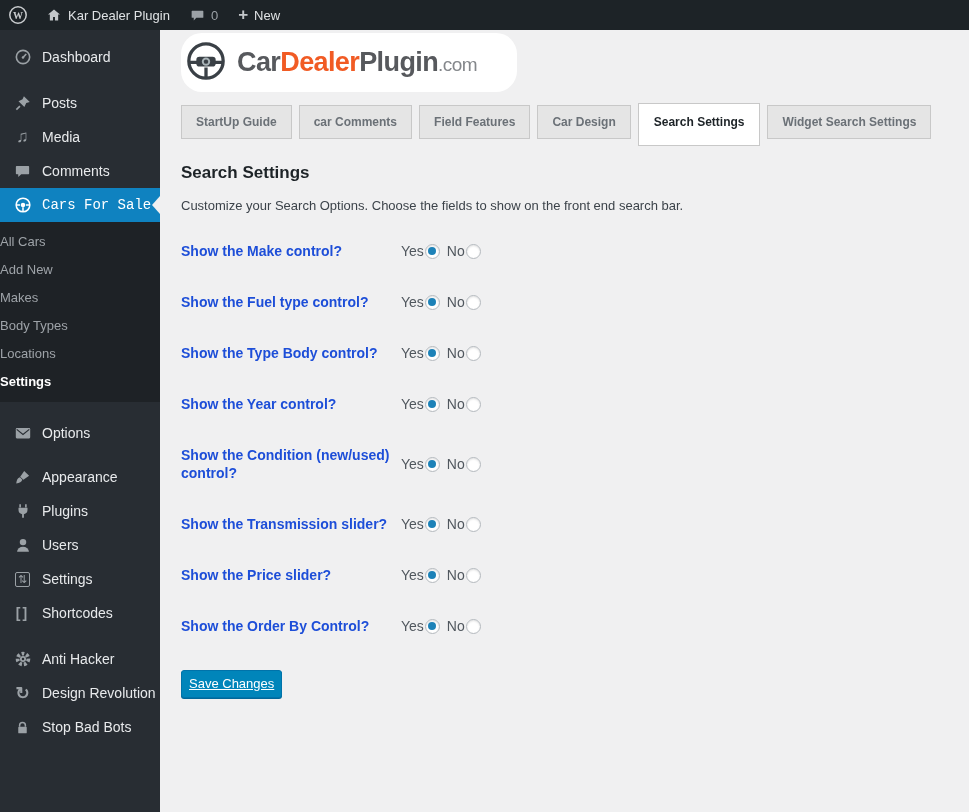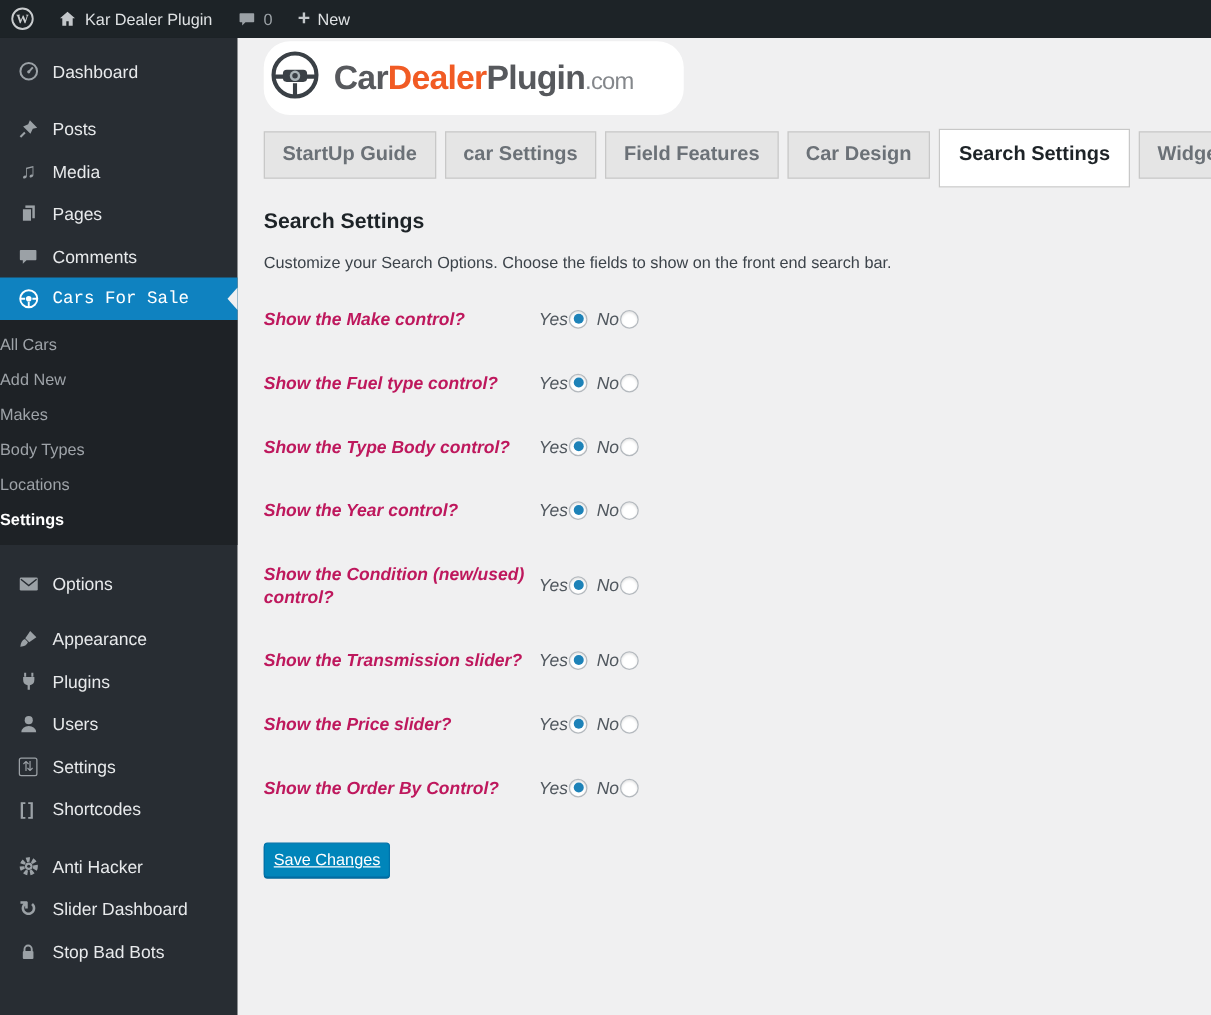--- a/index.html
+++ b/index.html
@@ -15,21 +15,21 @@
     background:#1d2327; display:flex; align-items:center;
     color:#dfe2e4; font-size:13px; z-index:20;
   }
   .ab-item { display:flex; align-items:center; gap:6px; height:30px; padding:0 10px; cursor:pointer; }
   .ab-item svg { display:block; }
   .ab-count { color:#9ba1a6; }
   .ab-plus { font-size:17px; font-weight:bold; color:#c3c7ca; line-height:1; margin-top:-2px; }
   
   .layout { display:flex; padding-top:30px; height:812px; }
   
-  .sidebar { width:190px; flex-shrink:0; background:#282d33; color:#e8eaec; font-size:14px; padding-top:10px; }
+  .sidebar { width:160px; flex-shrink:0; background:#282d33; color:#e8eaec; font-size:14px; padding-top:10px; }
   .menu-item { height:34px; display:flex; align-items:center; gap:10px; padding-left:13px; cursor:pointer; position:relative; }
   .mi-icon { width:19px; height:19px; display:flex; align-items:center; justify-content:center; color:#9ba1a6; font-size:16px; flex-shrink:0; }
   .menu-item.active { background:#0f82c0; color:#fff;font-family:Liberation Mono, monospace; }
   .menu-item.active .mi-icon { color:#fff; }
   .menu-item.active::after {
     content:""; position:absolute; right:0; top:50%; margin-top:-9px;
     border-style:solid; border-width:9px 8px 9px 0;
     border-color:transparent #f0f0f1 transparent transparent;
   }
   .submenu { background:#1e2226; padding:6px 0; }
@@ -40,31 +40,31 @@
   
   .main { flex:1; padding:3px 20px 0 21px; }
   .logo-box { width:336px; height:59px; background:#fff; display:flex; align-items:center; gap:9px; padding-left:3px;border-radius:21px; }
   .logo-text { font-size:27px; font-weight:bold; color:#57595d; letter-spacing:-0.6px; white-space:nowrap; }
   .logo-accent { color:#f15b24; }
   .logo-tld { font-size:19px; font-weight:normal; color:#84878b; }
   
   .tabs { margin-top:13px; display:flex; align-items:flex-start; }
   .tab {
     background:#e5e5e5; border:1px solid #c8c8c8; color:#6b7177;
-    font-weight:bold; font-size:16px; padding:9px 14px; margin-right:7px;
+    font-weight:bold; font-size:12px; padding:9px 14px; margin-right:7px;
     cursor:pointer; white-space:nowrap;
   }
   .tab.active { background:#fff; color:#1d2327; margin-top:-2px; padding:11px 15px 16px; }
   
   .page-title { font-size:17px; font-weight:bold; color:#1d2327; margin:17px 0 0; }
   .desc { font-size:13px; color:#3c434a; margin:15px 0 0; }
   .form { margin-top:29px; }
   .row { display:flex; align-items:center; margin-bottom:33px; }
-  .row-label { width:212px; margin-right:8px; font-size:14px; font-weight:bold; color:#be185d; line-height:18px;font-style:italic; }
-  .opts { display:flex; align-items:center; font-size:14px; color:#50575e;font-style:italic; }
+  .row-label { width:212px; margin-right:8px; font-size:14px; font-weight:bold; color:#1d4ed8; line-height:18px; }
+  .opts { display:flex; align-items:center; font-size:14px; color:#50575e; }
   .opt { display:flex; align-items:center; margin-right:7px; cursor:pointer; }
   .radio {
     width:15px; height:15px; border:1px solid #b4b9be; border-radius:50%;
     background:#fff; margin-left:1px; position:relative; flex-shrink:0;
     box-shadow:inset 0 1px 2px rgba(0,0,0,.12);
   }
   .radio.checked::after {
     content:""; position:absolute; left:50%; top:50%; width:8px; height:8px;
     margin:-4px 0 0 -4px; border-radius:50%; background:#1d82b8;
   }
@@ -131,29 +131,20 @@
           </svg>
         </span>
       <span>Posts</span>
     </div>
     <div class="menu-item">
       <span class="mi-icon" style="font-size:17px;">♫</span>
       <span>Media</span>
     </div>
     <div class="menu-item">
       <span class="mi-icon">
-          <svg width="18" height="18" viewBox="0 0 20 20">
-            <rect x="7" y="2.6" width="8.4" height="11.4" fill="#9ba1a6"></rect>
-            <rect x="4.2" y="5.4" width="8.4" height="11.4" fill="#9ba1a6" stroke="#282d33" stroke-width="1.2"></rect>
-          </svg>
-        </span>
-      <span>Pages</span>
-    </div>
-    <div class="menu-item">
-      <span class="mi-icon">
           <svg width="17" height="17" viewBox="0 0 20 20">
             <path d="M3 3.5 h14 a.8 .8 0 0 1 .8 .8 v8 a.8 .8 0 0 1 -.8 .8 h-8.5 l-3.5 3.4 v-3.4 H3 a.8 .8 0 0 1 -.8 -.8 v-8 a.8 .8 0 0 1 .8 -.8 z" fill="#9ba1a6"></path>
           </svg>
         </span>
       <span>Comments</span>
     </div>
     <div class="menu-item active">
       <span class="mi-icon">
           <svg width="18" height="18" viewBox="0 0 20 20">
             <circle cx="10" cy="10" r="7.6" fill="none" stroke="#fff" stroke-width="1.7"></circle>
@@ -232,21 +223,21 @@
           <svg width="18" height="18" viewBox="0 0 20 20">
             <circle cx="10" cy="10" r="6" fill="none" stroke="#9ba1a6" stroke-width="4.2" stroke-dasharray="3 2.2"></circle>
             <circle cx="10" cy="10" r="3.4" fill="#9ba1a6"></circle>
             <circle cx="10" cy="10" r="1.4" fill="#282d33"></circle>
           </svg>
         </span>
       <span>Anti Hacker</span>
     </div>
     <div class="menu-item">
       <span class="mi-icon" style="font-size:17px; font-weight:bold;">↻</span>
-      <span>Slider Dashboard</span>
+      <span>Design Revolution</span>
     </div>
     <div class="menu-item">
       <span class="mi-icon">
           <svg width="17" height="17" viewBox="0 0 20 20">
             <path d="M6.6 9.2 V7.4 a3.4 3.4 0 0 1 6.8 0 V9.2" fill="none" stroke="#9ba1a6" stroke-width="1.8"></path>
             <rect x="5" y="9.2" width="10" height="7.6" rx="1" fill="#9ba1a6"></rect>
           </svg>
         </span>
       <span>Stop Bad Bots</span>
     </div>
@@ -260,21 +251,21 @@
             <path d="M2.2 10.6 h4 M13.8 10.6 h4 M10 13 v4.6" stroke="#3a4046" stroke-width="1.5"></path>
             <rect x="5.6" y="8.1" width="8.8" height="4.4" rx="1.4" fill="#3a4046"></rect>
             <circle cx="10" cy="10.3" r="1.9" fill="#aab4b8"></circle>
             <circle cx="10" cy="10.3" r="1" fill="#3a4046"></circle>
           </svg></span>
       <span class="logo-text"><span>Car</span><span class="logo-accent">Dealer</span><span>Plugin</span><span class="logo-tld">.com</span></span>
     </div>
 
     <div class="tabs">
       <div class="tab">StartUp Guide</div>
-      <div class="tab">car Settings</div>
+      <div class="tab">car Comments</div>
       <div class="tab">Field Features</div>
       <div class="tab">Car Design</div>
       <div class="tab active">Search Settings</div>
       <div class="tab">Widget Search Settings</div>
     </div>
 
     <h1 class="page-title">Search Settings</h1>
     <p class="desc">Customize your Search Options. Choose the fields to show on the front end search bar.</p>
 
     <div class="form">

